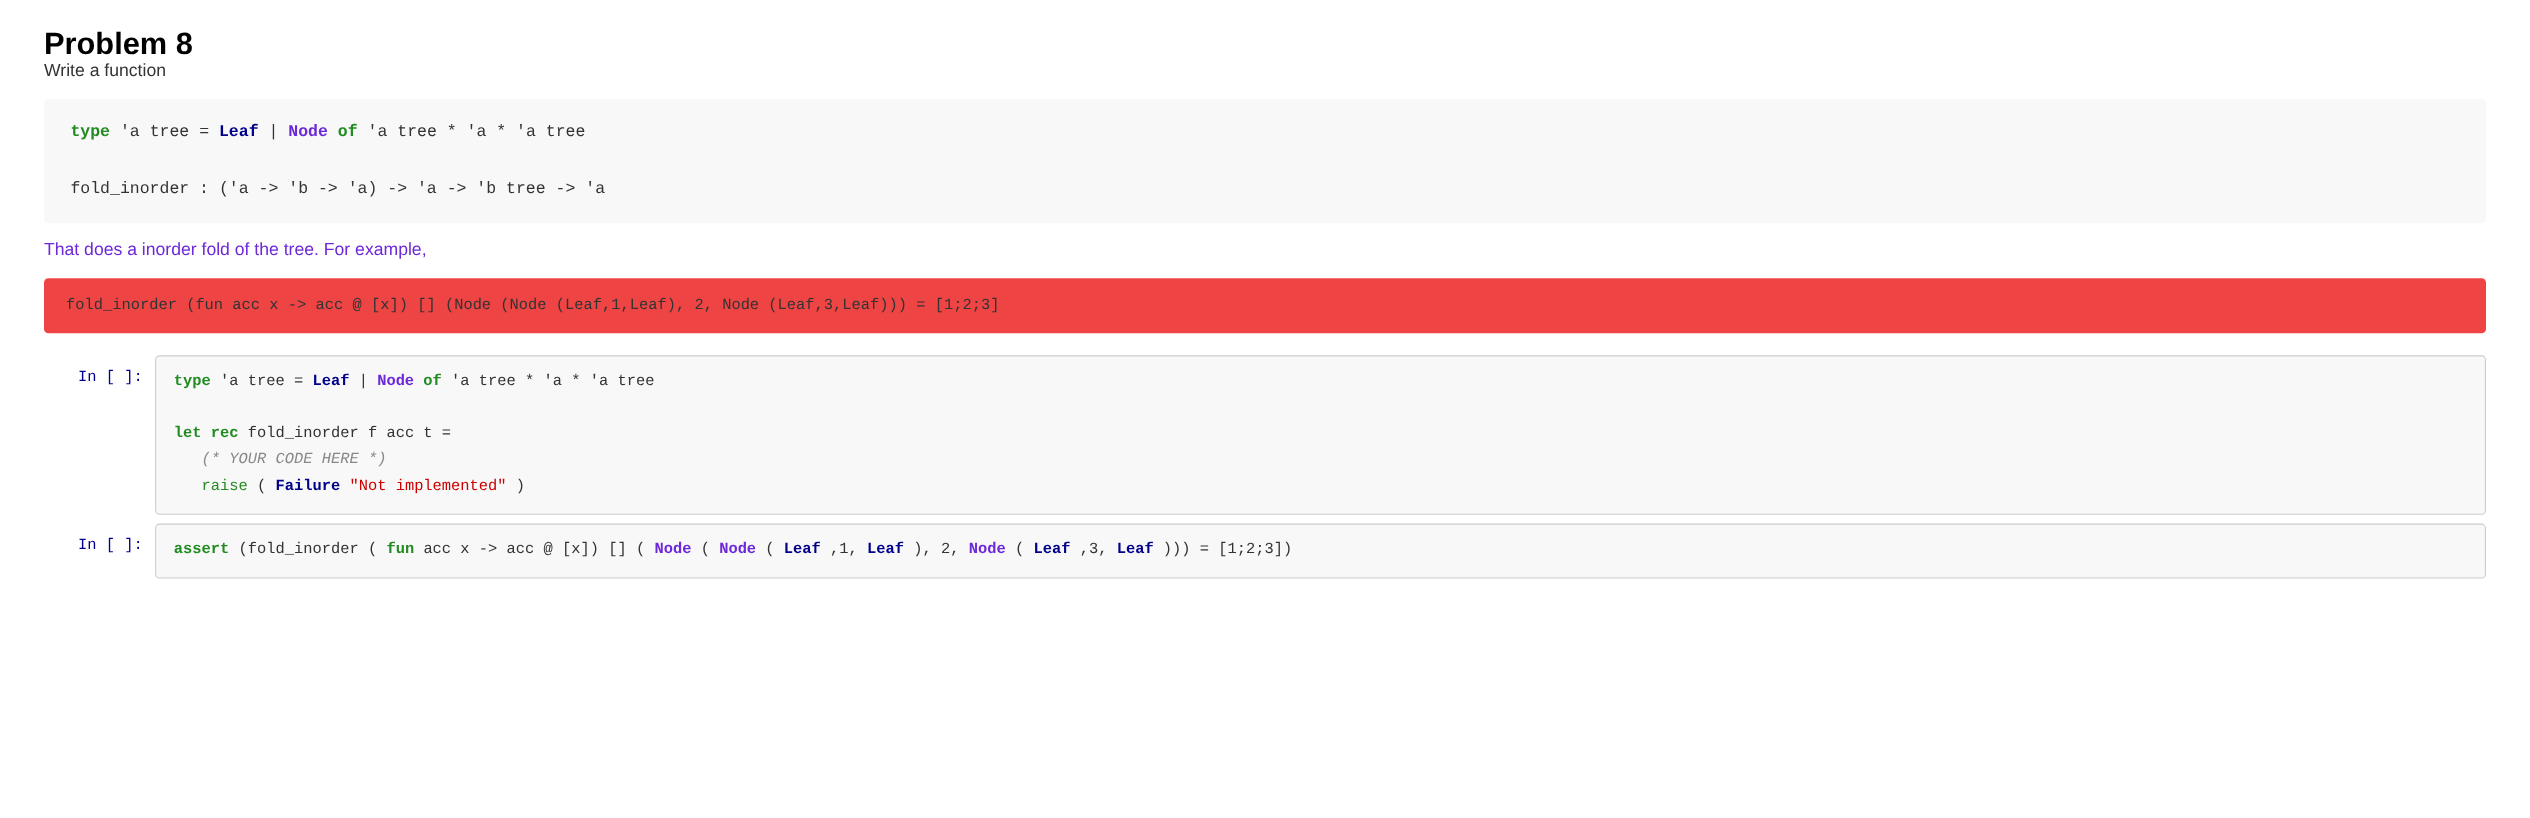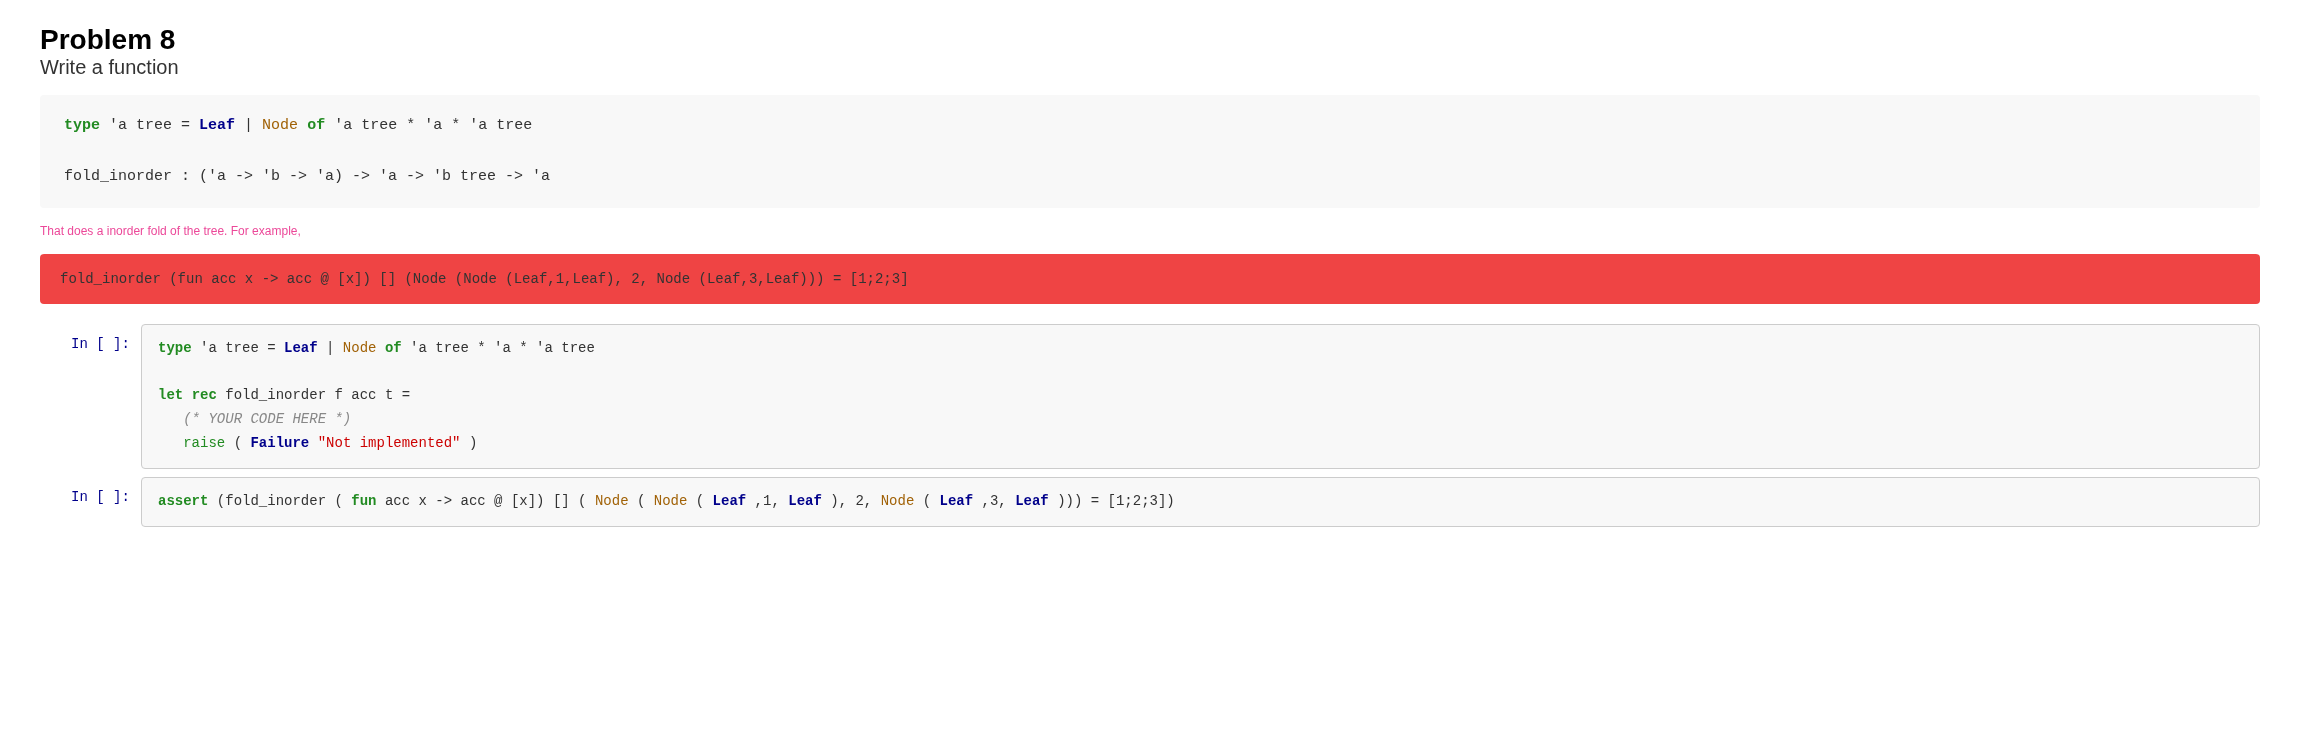--- a/index.html
+++ b/index.html
@@ -10,21 +10,21 @@
       color: #333;
       padding: 24px 40px;
     }
     h1 {
       font-size: 28px;
       font-weight: 700;
       margin-bottom: 0;
       color: #000;
     }
     .subtitle {
-      font-size: 20px;
+      font-size: 16px;
       margin-bottom: 16px;
       color: #333;
     }
     .code-block-white {
       background: #f8f8f8;
       border-radius: 4px;
       padding: 18px 24px;
       margin-bottom: 16px;
       font-family: "Courier New", Courier, monospace;
       font-size: 15px;
@@ -35,28 +35,28 @@
       background: #ef4444;
       border-radius: 4px;
       padding: 14px 20px;
       margin-bottom: 20px;
       font-family: "Courier New", Courier, monospace;
       font-size: 14px;
       line-height: 1.6;
       color: #333;
     }
     .description {
-      font-size: 12px;
+      font-size: 16px;
       margin-bottom: 16px;
-      color: #ec4899;
+      color: #6d28d9;
     }
     
     .kw-type { color: #228b22; font-weight: bold; } 
     .kw-leaf { color: #00008b; font-weight: bold; } 
-    .kw-node { color: #a16207; font-weight: normal; } 
+    .kw-node { color: #6d28d9; font-weight: bold; } 
     .kw-of   { color: #228b22; font-weight: bold; } 
     .kw-let  { color: #228b22; font-weight: bold; }
     .kw-rec  { color: #228b22; font-weight: bold; }
     .kw-raise{ color: #228b22; font-weight: normal; }
     .kw-failure { color: #00008b; font-weight: bold; }
     .kw-assert { color: #228b22; font-weight: bold; }
     .kw-fun  { color: #228b22; font-weight: bold; }
     .str-red { color: #cc0000; }
     .comment { color: #888; font-style: italic; }
     .normal  { color: #333; }

